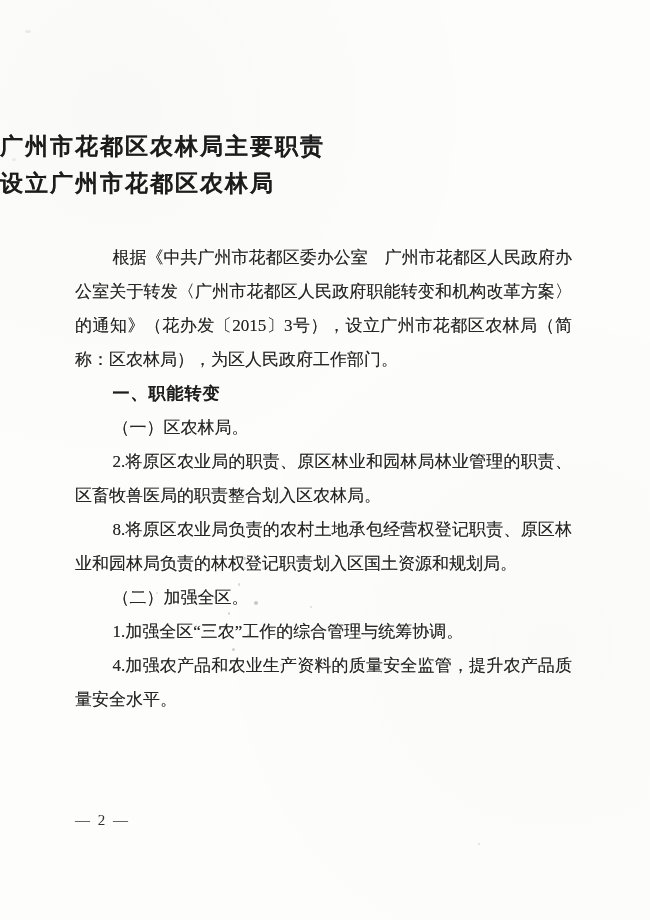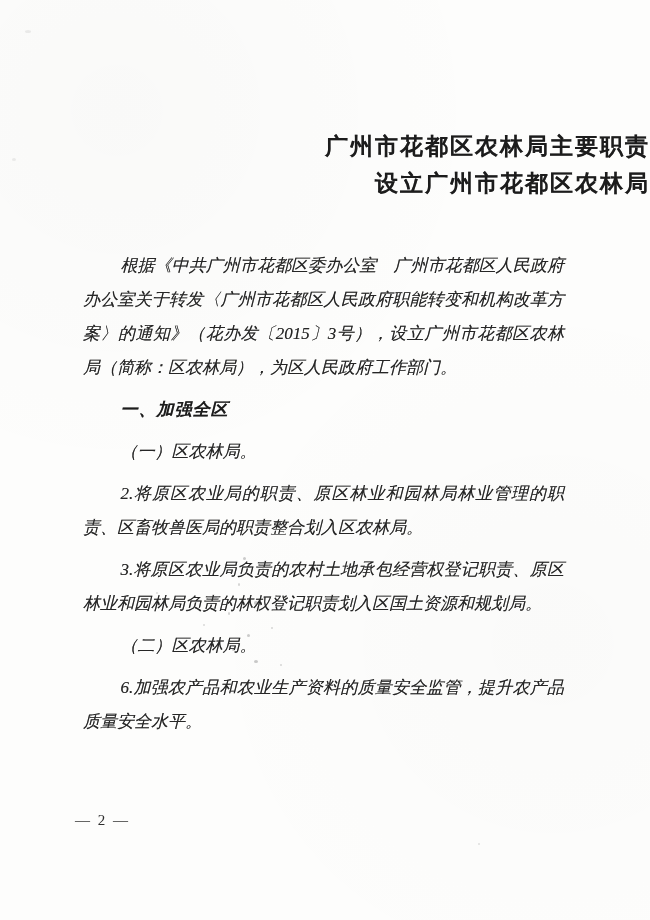--- a/index.html
+++ b/index.html
@@ -18,43 +18,42 @@
       #fdfdfc;
     overflow: hidden;
     font-family: "Liberation Serif", "DejaVu Serif", serif;
     color: #262626;
   }
   .doc-title {
     position: absolute;
     top: 128px;
     left: 0;
     width: 650px;
-    text-align: right;
+    text-align: left;
     font-family: "Liberation Sans", "DejaVu Sans", sans-serif;
     font-weight: 700;
     font-size: 23px;
     line-height: 37px;
     letter-spacing: 2px;
     color: #1c1c1c;
     text-shadow: 0 0 0.6px rgba(20,20,20,0.55);
   }
   .doc-body {
     position: absolute;
     top: 241px;
     left: 75px;
     width: 497px;
     font-size: 17px;
     line-height: 34px;
     text-align: justify;
     text-shadow: 0 0 0.5px rgba(30,30,30,0.5);
   }
   .doc-body p {
-    margin: 8px;
+    margin: 0;
     text-indent: 2.2em;
-    font-style: italic;
   }
   .doc-body p.heading {
     font-family: "Liberation Sans", "DejaVu Sans", sans-serif;
     font-weight: 700;
     color: #1c1c1c;
     letter-spacing: 1px;
   }
   .doc-footer {
     position: absolute;
     top: 808px;
@@ -76,26 +75,27 @@
 
 <div class="page">
 
   <div class="doc-title">
     <div>广州市花都区农林局主要职责</div>
     <div>设立广州市花都区农林局</div>
   </div>
 
   <div class="doc-body">
     <p class="paragraph">根据《中共广州市花都区委办公室　广州市花都区人民政府办公室关于转发〈广州市花都区人民政府职能转变和机构改革方案〉的通知》（花办发〔2015〕3号），设立广州市花都区农林局（简称：区农林局），为区人民政府工作部门。</p>
-    <p class="heading">一、加强全区</p>
+    <p class="heading">一、职能转变</p>
     <p class="subheading">（一）区农林局。</p>
     <p class="paragraph">2.将原区农业局的职责、原区林业和园林局林业管理的职责、区畜牧兽医局的职责整合划入区农林局。</p>
-    <p class="paragraph">3.将原区农业局负责的农村土地承包经营权登记职责、原区林业和园林局负责的林权登记职责划入区国土资源和规划局。</p>
-    <p class="subheading">（二）区农林局。</p>
-    <p class="paragraph">6.加强农产品和农业生产资料的质量安全监管，提升农产品质量安全水平。</p>
+    <p class="paragraph">8.将原区农业局负责的农村土地承包经营权登记职责、原区林业和园林局负责的林权登记职责划入区国土资源和规划局。</p>
+    <p class="subheading">（二）加强全区。</p>
+    <p class="paragraph">1.加强全区“三农”工作的综合管理与统筹协调。</p>
+    <p class="paragraph">4.加强农产品和农业生产资料的质量安全监管，提升农产品质量安全水平。</p>
   </div>
 
   <div class="doc-footer">— 2 —</div>
 
   <div class="artifacts">
     <span style="left:243px;top:557px;width:3px;height:3px;opacity:.30;"></span>
     <span style="left:262px;top:568px;width:2px;height:2px;opacity:.22;"></span>
     <span style="left:238px;top:583px;width:2px;height:3px;opacity:.25;"></span>
     <span style="left:156px;top:592px;width:2px;height:2px;opacity:.20;"></span>
     <span style="left:214px;top:596px;width:3px;height:3px;opacity:.30;"></span>

